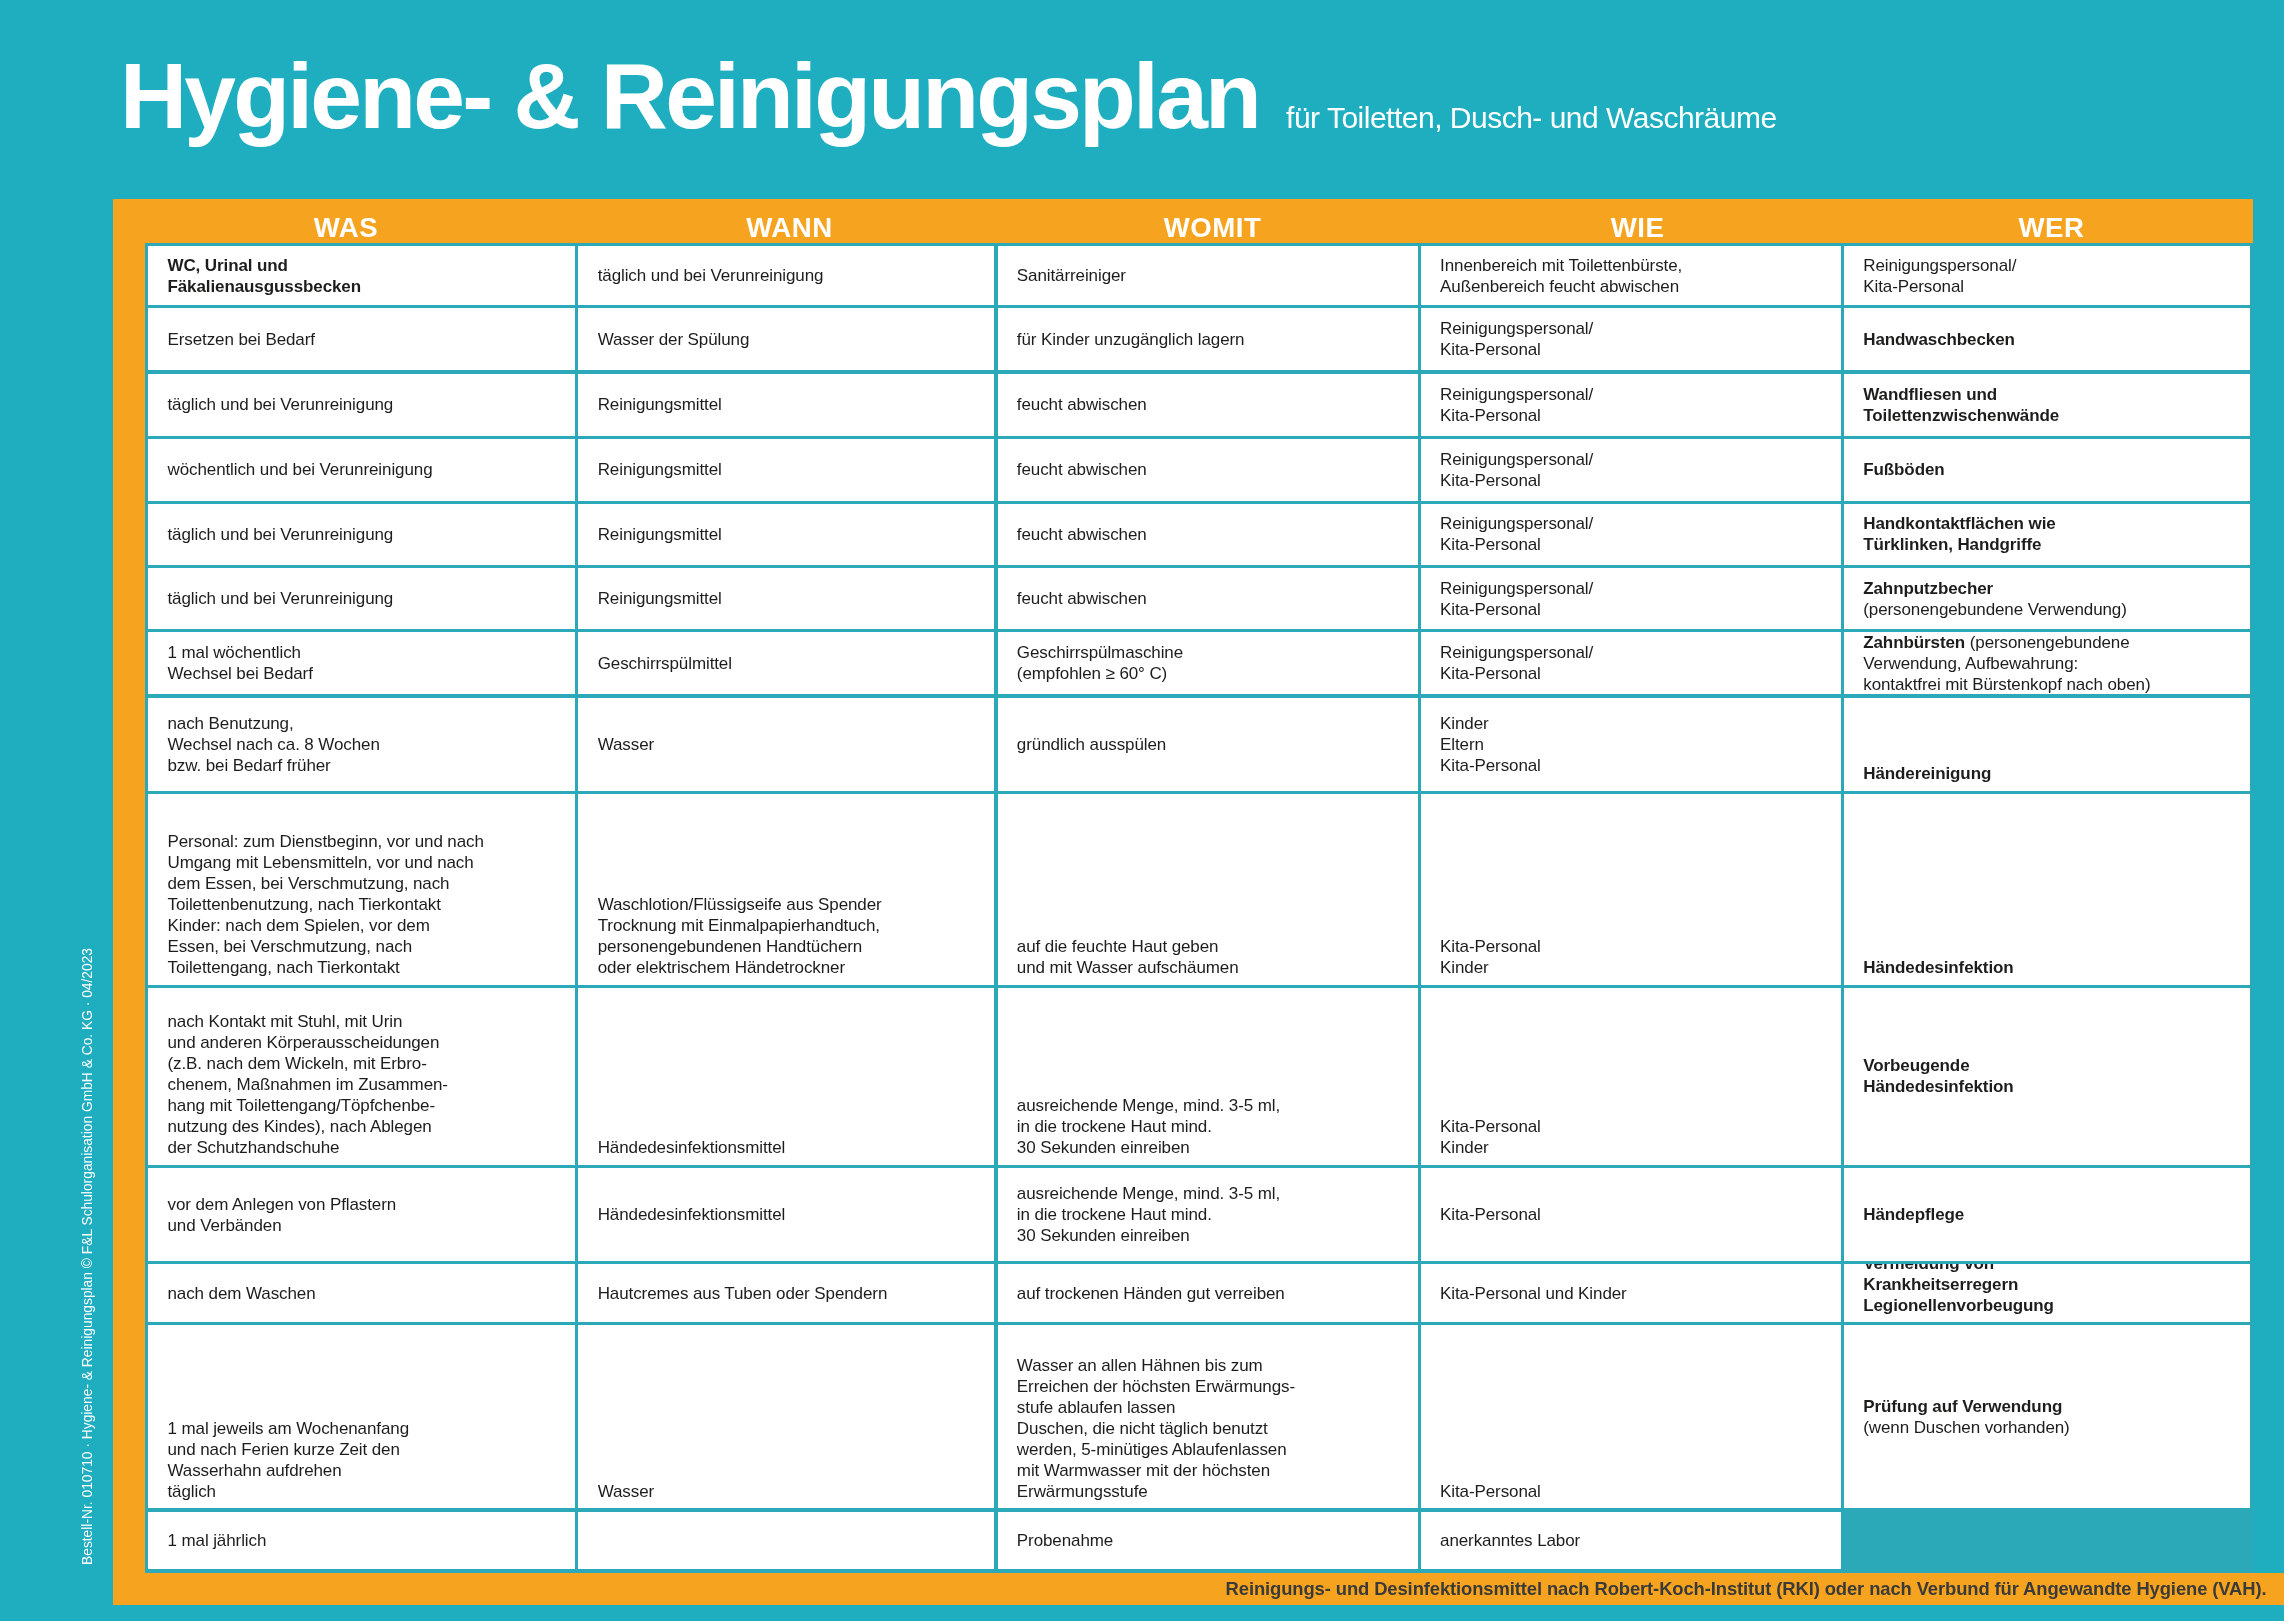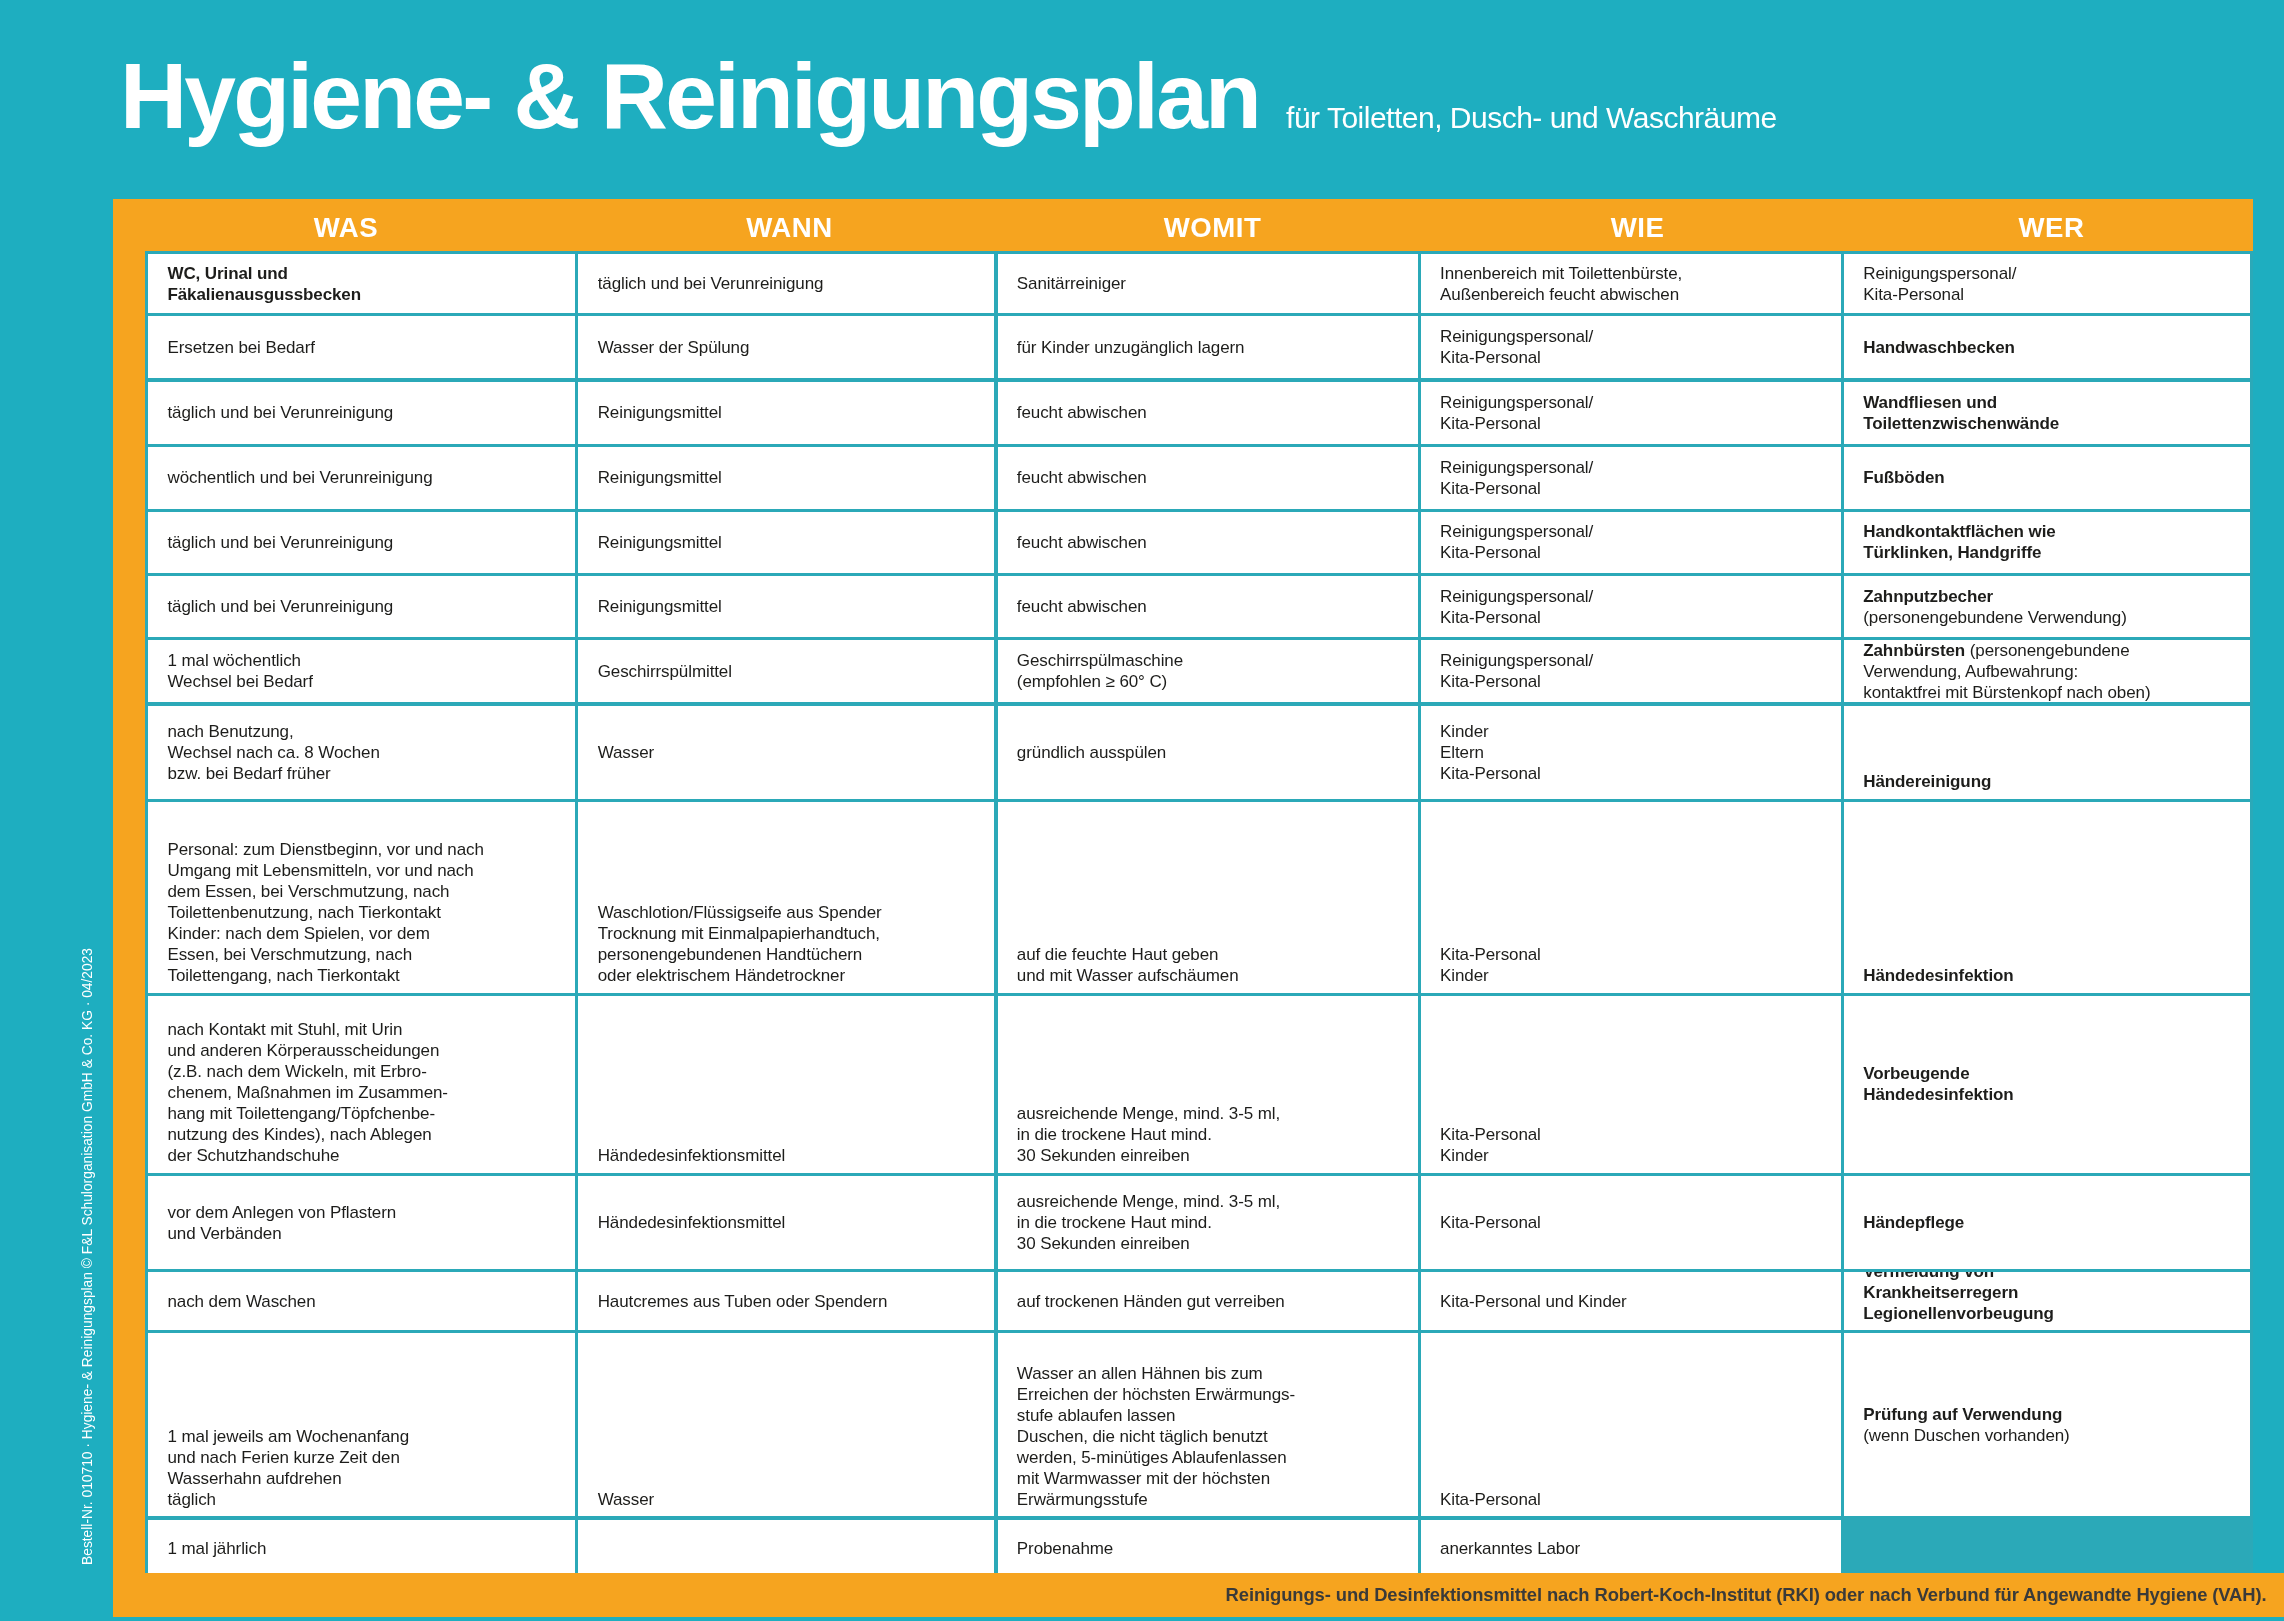--- a/index.html
+++ b/index.html
@@ -35,36 +35,36 @@
   }
   .accent-strip{
     position:absolute;left:0;top:44px;width:32px;height:1330px;
     background:#F6A41F;
   }
   .tbody{
     position:absolute;left:32px;top:44px;width:2108px;height:1330px;
     background:#2BA9B8;
     display:grid;
     grid-template-columns:427px 416px 420px 420px 406px;
-    gap:3.2px;padding:3.2px;box-sizing:border-box;margin-top:8px;
+    gap:3.2px;padding:3.2px;box-sizing:border-box;
   }
   .cell{
     background:#FFFFFF;
     display:flex;flex-direction:column;justify-content:center;
     padding:6.4px 15.6px 6.4px 19.3px;
     font-size:17px;line-height:21px;letter-spacing:-0.1px;
     overflow:hidden;
   }
   .cell .b{font-weight:700;}
   .para{white-space:pre-line;}
   .para + .para{margin-top:5.5px;}
   .cell.tall{justify-content:flex-end;}
   .cell.tall .para + .para{margin-top:0;}
   .footer-bar{
-    position:absolute;left:113px;right:0;top:1573px;height:44px;
+    position:absolute;left:113px;right:0;top:1573px;height:32px;
     background:#F6A41F;
     display:flex;align-items:center;justify-content:flex-end;
     padding-right:17.5px;box-sizing:border-box;
   }
   .footer-note{
     color:#3A3A39;font-weight:700;font-size:18.4px;letter-spacing:-0.1px;
   }
   .sidebar-credit{
     position:absolute;left:80px;top:1565px;
     transform:rotate(-90deg);transform-origin:0 0;

